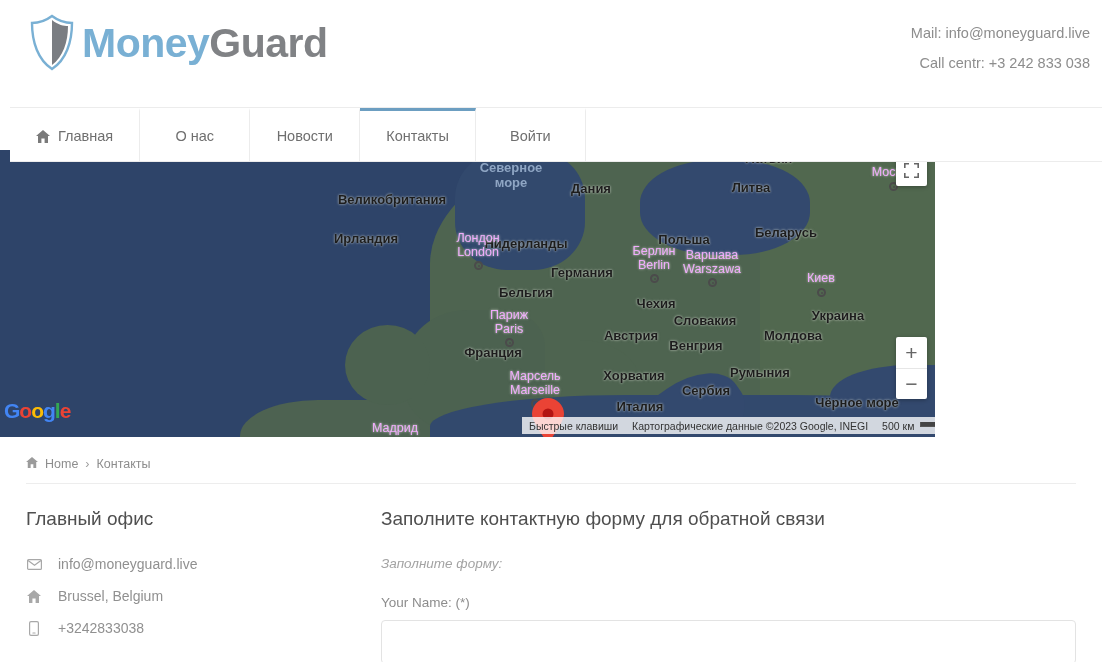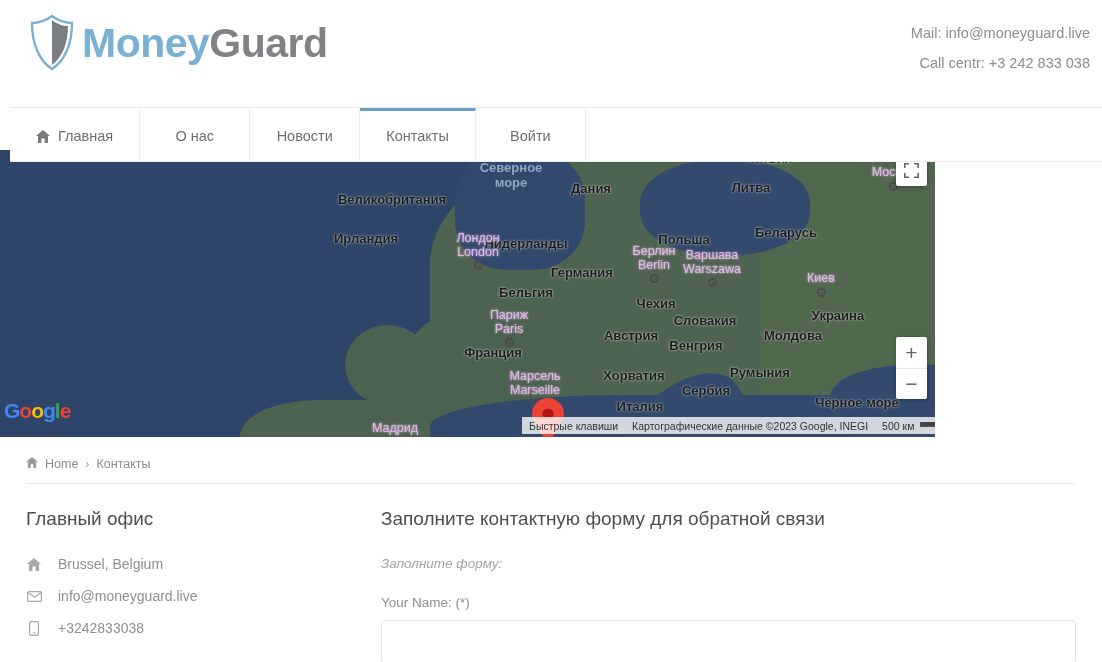--- a/index.html
+++ b/index.html
@@ -378,34 +378,34 @@
       <span class="sep">›</span>
       <span>Контакты</span>
     </div>
 
     <div class="cols">
       <div class="col-left">
         <h2 class="section-title">Главный офис</h2>
         <ul class="info-list">
           <li>
             <span class="info-ico">
-              <svg width="14" height="13" viewBox="0 0 14 13">
-                  <path d="M7 0 L0 6 H2 V13 H5.4 V8.6 H8.6 V13 H12 V6 H14 Z" fill="#a8a8a8"></path>
-                </svg>
-            </span>
-            <span>Brussel, Belgium</span>
-          </li>
-          <li>
-            <span class="info-ico">
               <svg width="15" height="11" viewBox="0 0 15 11">
                   <rect x="0.6" y="0.6" width="13.8" height="9.8" rx="1" fill="none" stroke="#a8a8a8" stroke-width="1.2"></rect>
                   <path d="M1 1.5 L7.5 6.3 L14 1.5" fill="none" stroke="#a8a8a8" stroke-width="1.2"></path>
                 </svg>
             </span>
             <span>info@moneyguard.live</span>
+          </li>
+          <li>
+            <span class="info-ico">
+              <svg width="14" height="13" viewBox="0 0 14 13">
+                  <path d="M7 0 L0 6 H2 V13 H5.4 V8.6 H8.6 V13 H12 V6 H14 Z" fill="#a8a8a8"></path>
+                </svg>
+            </span>
+            <span>Brussel, Belgium</span>
           </li>
           <li>
             <span class="info-ico">
               <svg width="10" height="15" viewBox="0 0 10 15">
                   <rect x="0.6" y="0.6" width="8.8" height="13.8" rx="1.4" fill="none" stroke="#a8a8a8" stroke-width="1.2"></rect>
                   <rect x="3.4" y="11.6" width="3.2" height="1" rx="0.5" fill="#a8a8a8"></rect>
                 </svg>
             </span>
             <span>+3242833038</span>
           </li>

